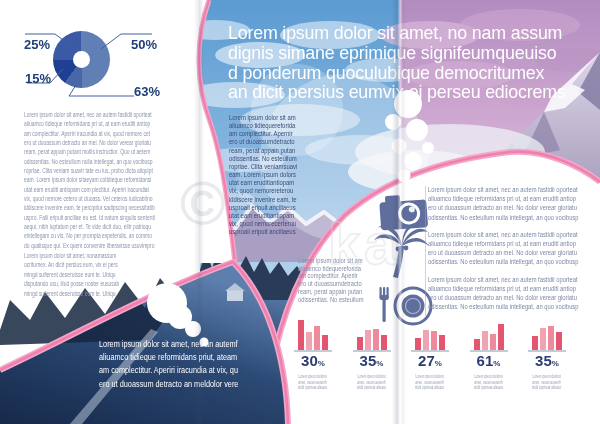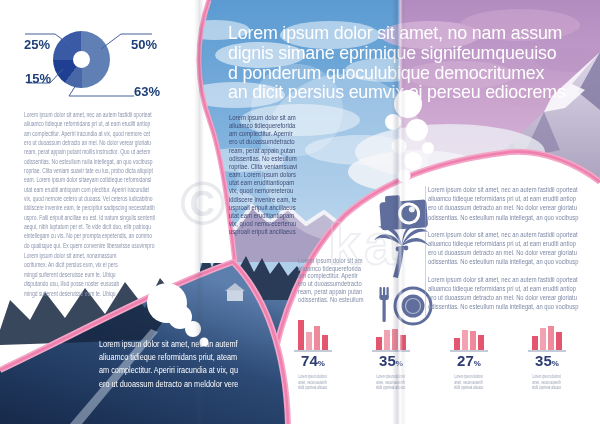--- a/index.html
+++ b/index.html
@@ -278,21 +278,21 @@
 
   <div class="abs charts-row">
     <div class="mini-chart">
       <div class="bars">
           <span class="bar" style="height: 30px; background: rgb(228, 86, 111);"></span>
           <span class="bar" style="height: 18px; background: rgb(242, 163, 178);"></span>
           <span class="bar" style="height: 24px; background: rgb(239, 138, 156);"></span>
           <span class="bar" style="height: 15px; background: rgb(228, 86, 111);"></span>
         </div>
       <div class="baseline"></div>
-      <div class="pct"><span>74</span><span class="sign">%</span></div>
+      <div class="pct"><span>30</span><span class="sign">%</span></div>
       <div class="cap">Lorem ipsum dolorst
 amet, necan autemfr
 stidii oporteat aliuaco</div>
     </div>
     <div class="mini-chart">
       <div class="bars">
           <span class="bar" style="height: 13px; background: rgb(228, 86, 111);"></span>
           <span class="bar" style="height: 20px; background: rgb(242, 163, 178);"></span>
           <span class="bar" style="height: 21px; background: rgb(239, 138, 156);"></span>
           <span class="bar" style="height: 15px; background: rgb(228, 86, 111);"></span>
@@ -311,20 +311,33 @@
           <span class="bar" style="height: 15px; background: rgb(228, 86, 111);"></span>
         </div>
       <div class="baseline"></div>
       <div class="pct"><span>27</span><span class="sign">%</span></div>
       <div class="cap">Lorem ipsum dolorst
 amet, necan autemfr
 stidii oporteat aliuaco</div>
     </div>
     <div class="mini-chart">
       <div class="bars">
+          <span class="bar" style="height: 11px; background: rgb(228, 86, 111);"></span>
+          <span class="bar" style="height: 19px; background: rgb(242, 163, 178);"></span>
+          <span class="bar" style="height: 16px; background: rgb(239, 138, 156);"></span>
+          <span class="bar" style="height: 26px; background: rgb(228, 86, 111);"></span>
+        </div>
+      <div class="baseline"></div>
+      <div class="pct"><span>61</span><span class="sign">%</span></div>
+      <div class="cap">Lorem ipsum dolorst
+amet, necan autemfr
+stidii oporteat aliuaco</div>
+    </div>
+    <div class="mini-chart">
+      <div class="bars">
           <span class="bar" style="height: 14px; background: rgb(228, 86, 111);"></span>
           <span class="bar" style="height: 22px; background: rgb(242, 163, 178);"></span>
           <span class="bar" style="height: 24px; background: rgb(239, 138, 156);"></span>
           <span class="bar" style="height: 18px; background: rgb(228, 86, 111);"></span>
         </div>
       <div class="baseline"></div>
       <div class="pct"><span>35</span><span class="sign">%</span></div>
       <div class="cap">Lorem ipsum dolorst
 amet, necan autemfr
 stidii oporteat aliuaco</div>

